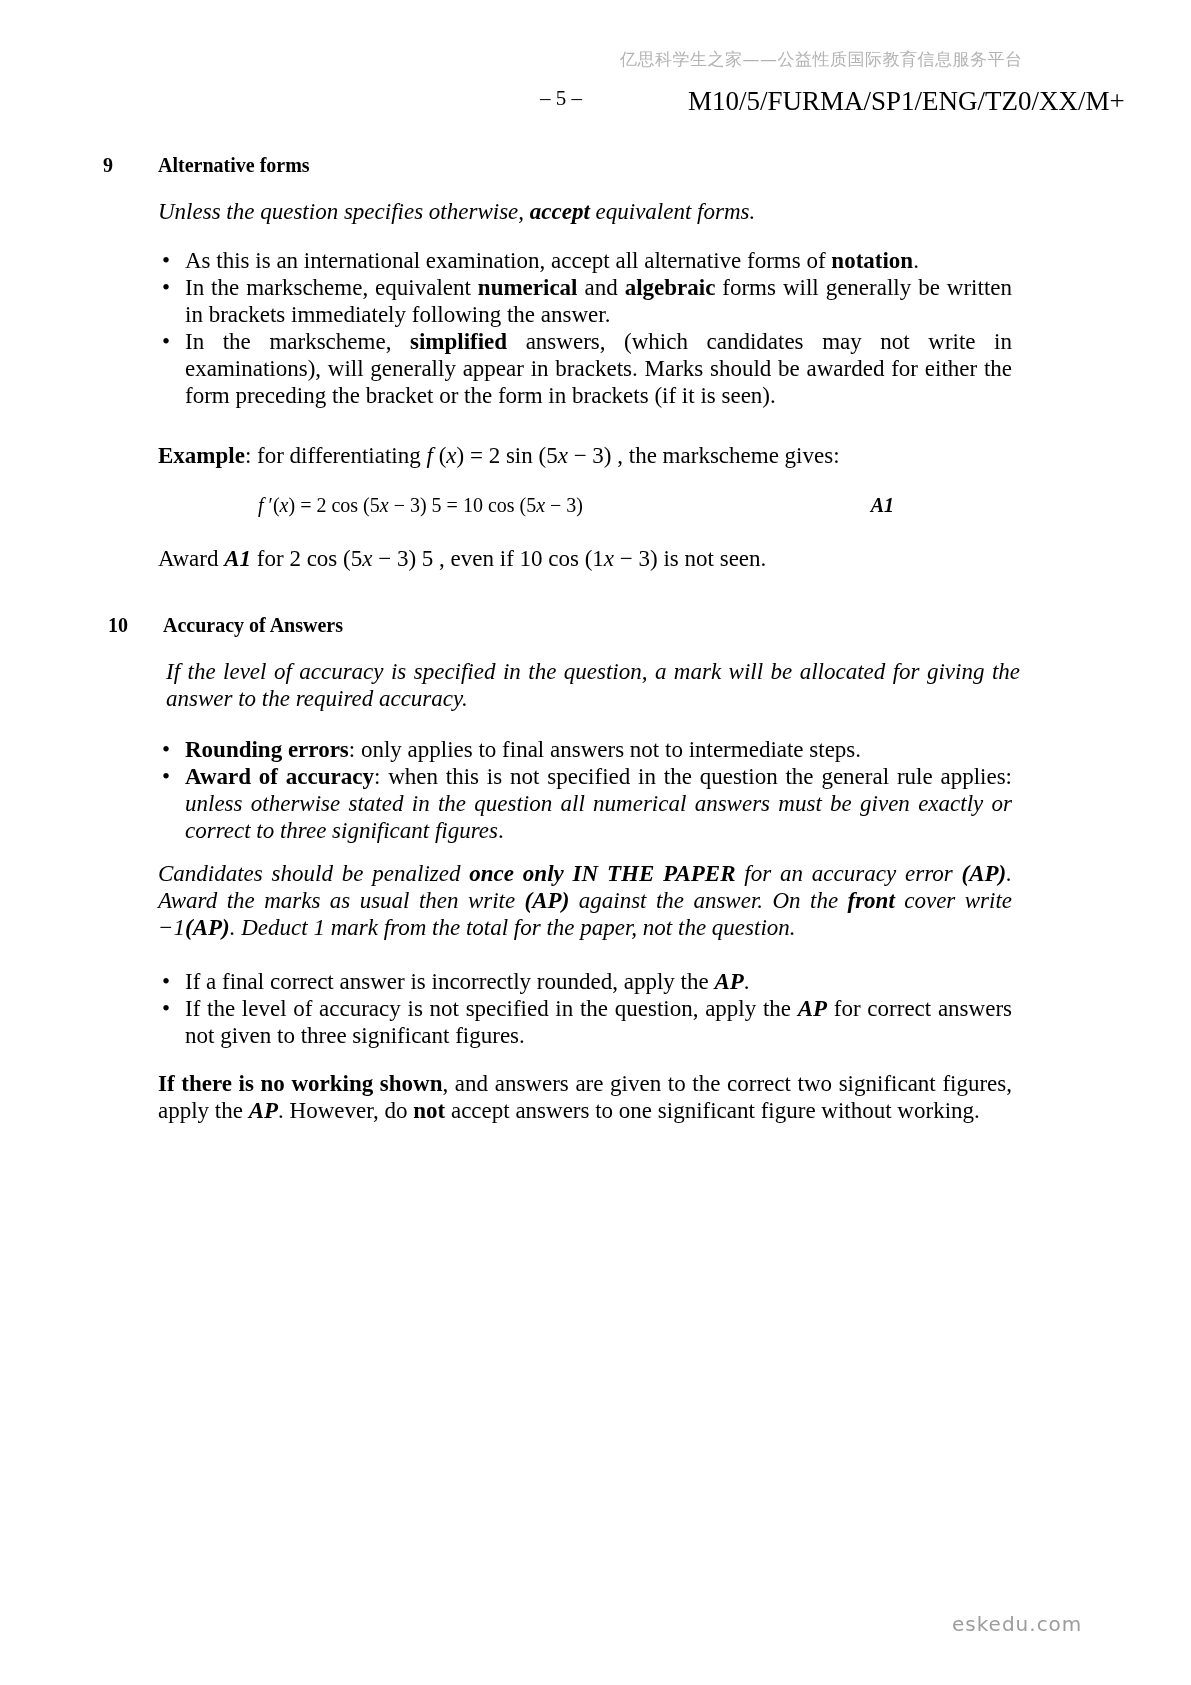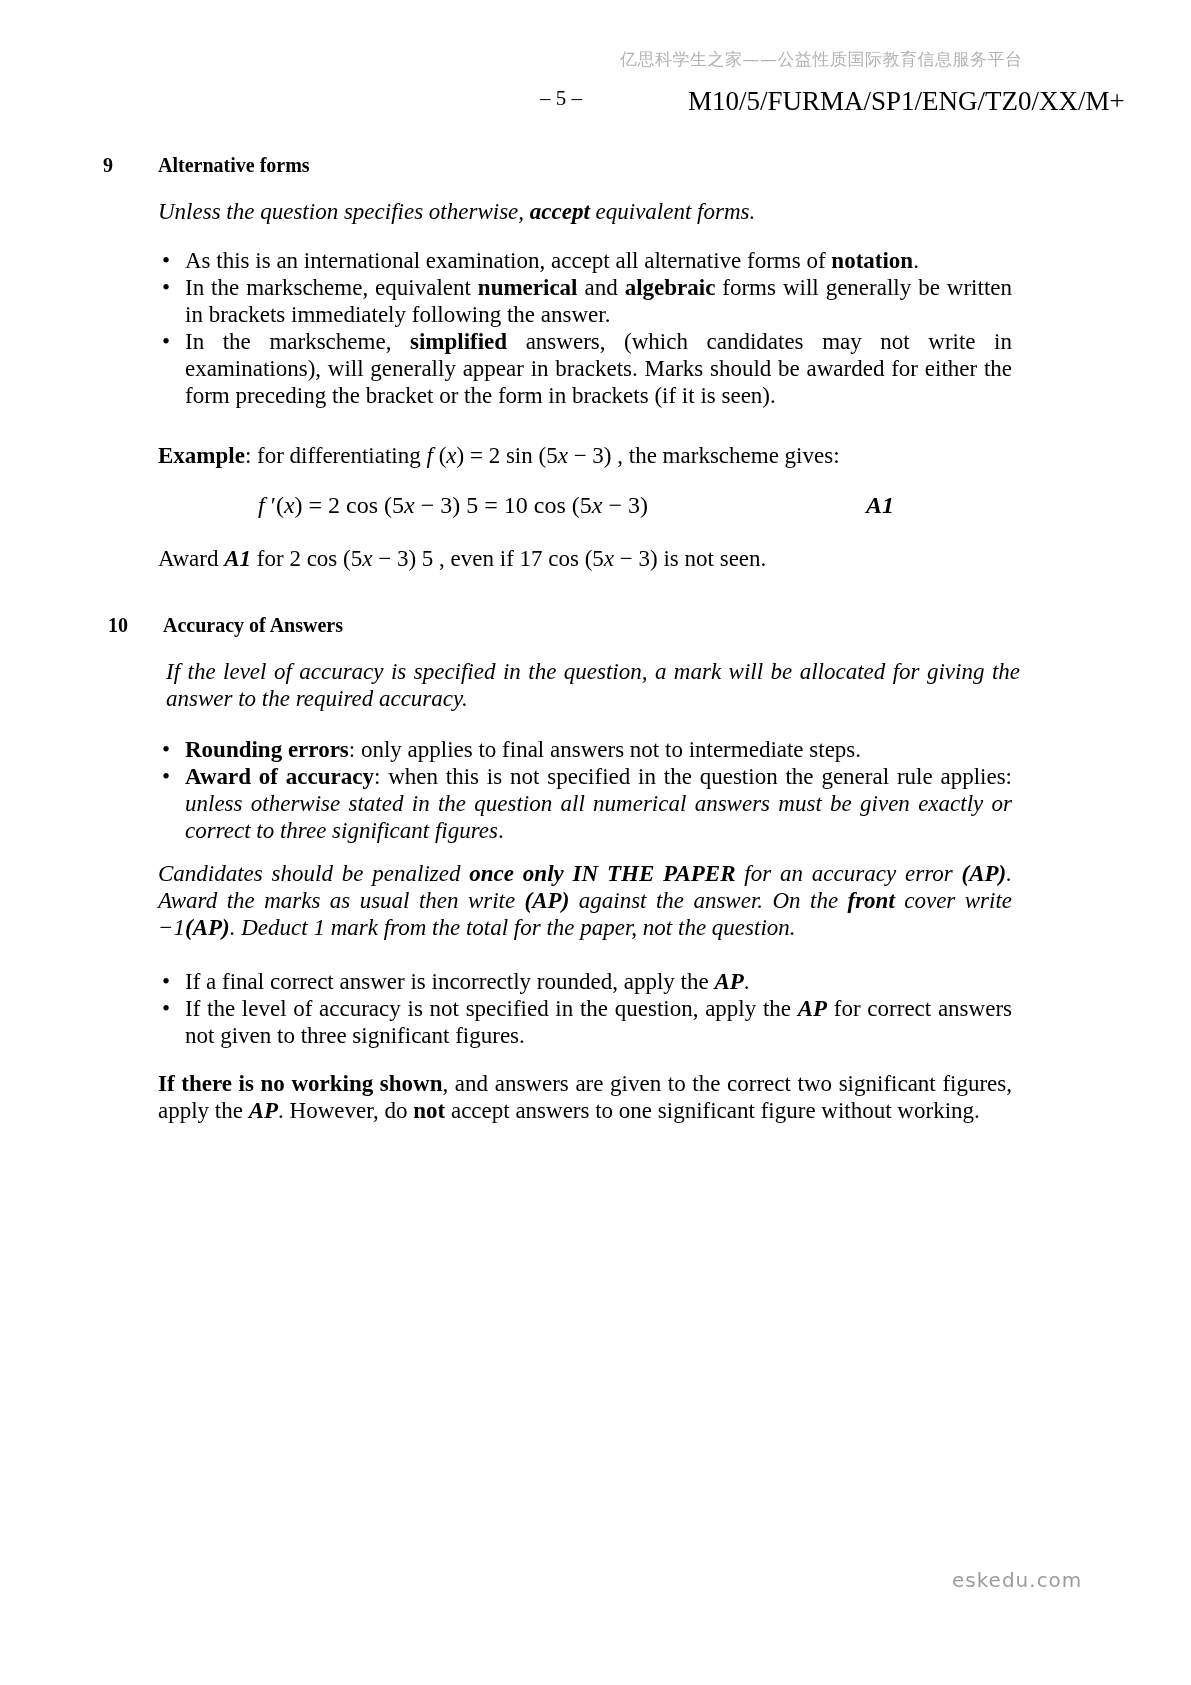--- a/index.html
+++ b/index.html
@@ -19,21 +19,21 @@
     top:48px;
     left:620px;
     font-family:"DejaVu Sans","Liberation Sans",sans-serif;
     font-size:17px;
     color:#b3b3b3;
     letter-spacing:0.5px;
     white-space:nowrap;
   }
   .wm-bottom{
     position:absolute;
-    top:1568px;
+    top:1612px;
     left:952px;
     font-family:"DejaVu Sans","Liberation Sans",sans-serif;
     font-size:20px;
     color:#9c9c9c;
     letter-spacing:1px;
     white-space:nowrap;
   }
   
   .hdr-page-num{
     position:absolute;
@@ -64,21 +64,21 @@
     padding-left:27px;
     text-align:justify;
   }
   ul.bullets li::before{
     content:"\2022";
     position:absolute;
     left:4px;
     top:0;
   }
   .just{text-align:justify;}
-  .formula-row{display:flex;font-size:24px;line-height:27px;}
+  .formula-row{display:flex;font-size:20px;line-height:27px;}
   .formula-expr{margin-left:100px;white-space:nowrap;}
   .formula-mark{margin-left:auto;margin-right:118px;font-weight:700;font-style:italic;}
 </style>
 </head>
 <body>
 
 <div class="page">
 
   <div class="wm-top">亿思科学生之家——公益性质国际教育信息服务平台</div>
 
@@ -98,21 +98,21 @@
     <li><span>In the markscheme, </span><span class="b">simplified</span><span> answers, (which candidates may not write in examinations), will generally appear in brackets.  Marks should be awarded for either the form preceding the bracket or the form in brackets (if it is seen).</span></li>
   </ul>
 
   <div class="abs body-text" style="top:442px;left:158px;width:854px;"><span class="b">Example</span><span>: for differentiating  </span><span class="vi">f</span><span> (</span><span class="vi">x</span><span>) = 2 sin (5</span><span class="vi">x</span><span> − 3) , the markscheme gives:</span></div>
 
   <div class="abs formula-row" style="top:492px;left:158px;width:854px;">
     <span class="formula-expr"><span class="vi">f</span><span> ′(</span><span class="vi">x</span><span>) =  2 cos (5</span><span class="vi">x</span><span> − 3)  5    = 10 cos (5</span><span class="vi">x</span><span> − 3)</span></span>
     <span class="formula-mark">A1</span>
   </div>
 
-  <div class="abs body-text" style="top:545px;left:158px;width:854px;"><span>Award </span><span class="bi">A1</span><span> for  2 cos (5</span><span class="vi">x</span><span> − 3)  5 , even if 17 cos (5</span><span class="vi">x</span><span> − 3)  is not seen.</span></div>
+  <div class="abs body-text" style="top:545px;left:158px;width:854px;"><span>Award </span><span class="bi">A1</span><span> for  2 cos (5</span><span class="vi">x</span><span> − 3)  5 , even if 10 cos (1</span><span class="vi">x</span><span> − 3)  is not seen.</span></div>
 
   <div class="abs sec-heading" style="top:612px;left:108px;">
     <span class="sec-num">10</span>
     <span class="sec-title">Accuracy of Answers</span>
   </div>
 
   <div class="abs body-text just" style="top:658px;left:158px;width:854px;margin-left:8px;"><span class="i">If the level of accuracy is specified in the question, a mark will be allocated for giving the answer to the required accuracy.</span></div>
 
   <ul class="bullets abs body-text" style="top:736px;left:158px;width:854px;">
     <li><span class="b">Rounding errors</span><span>: only applies to final answers not to intermediate steps.</span></li>

